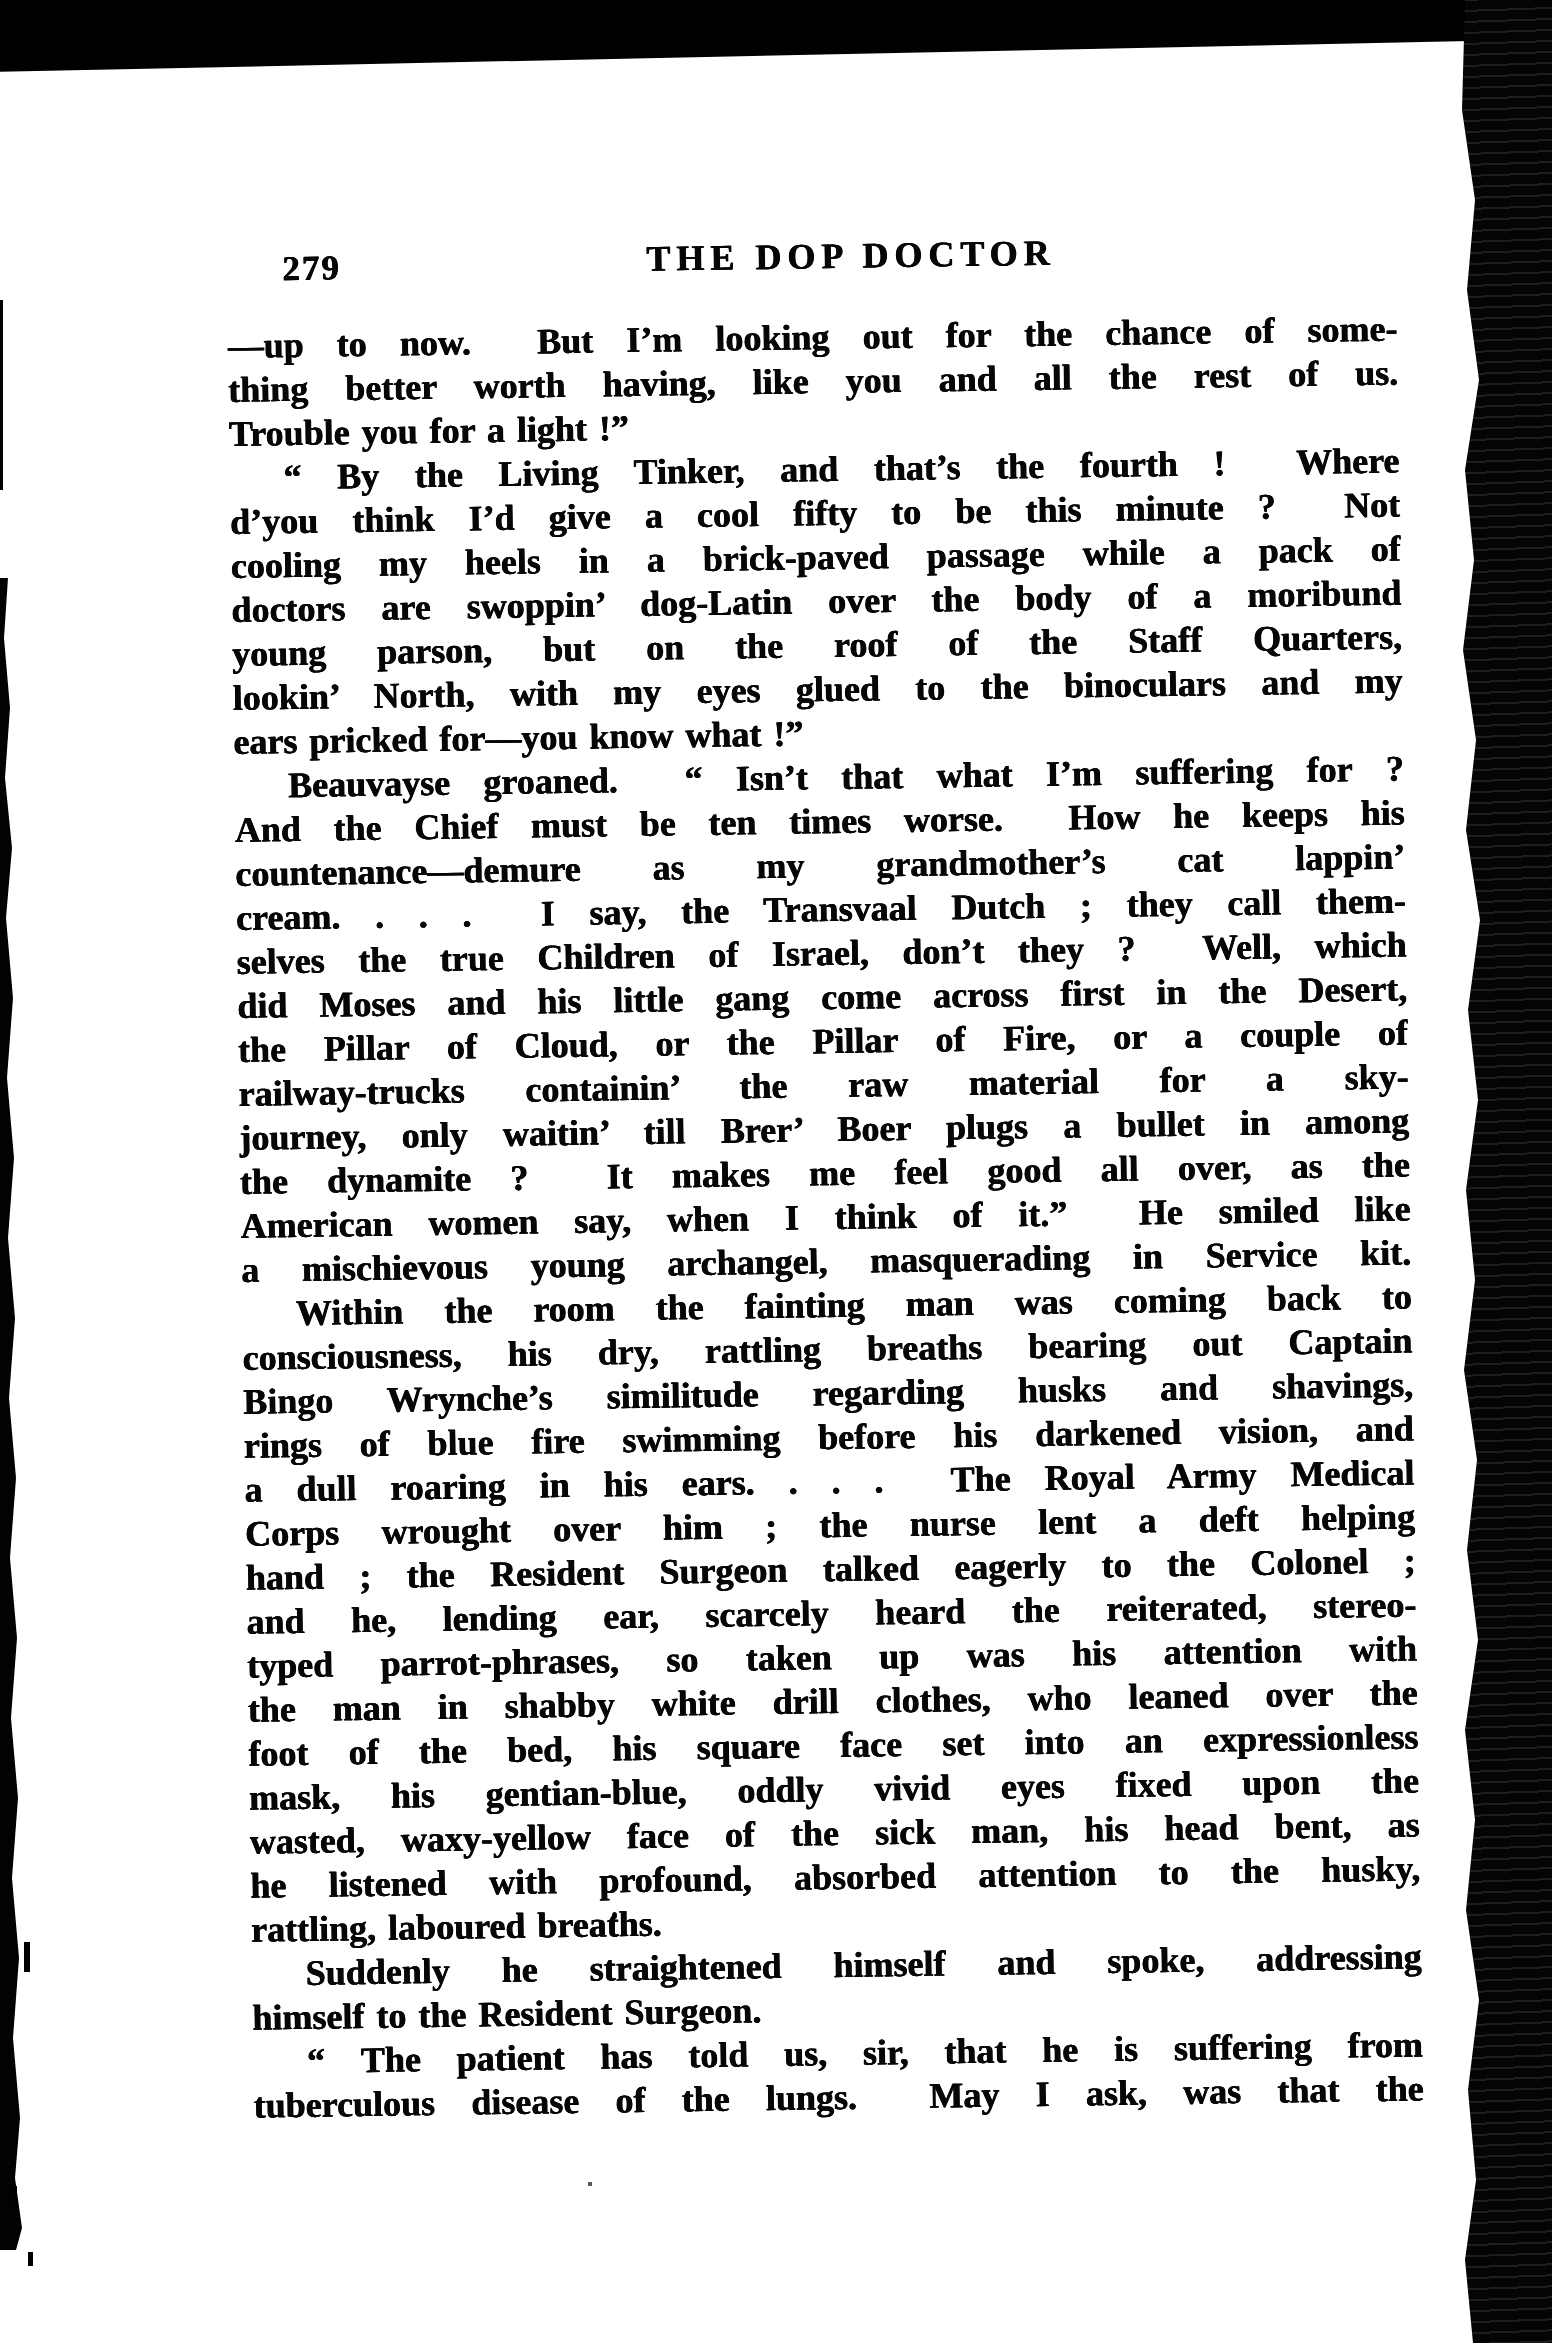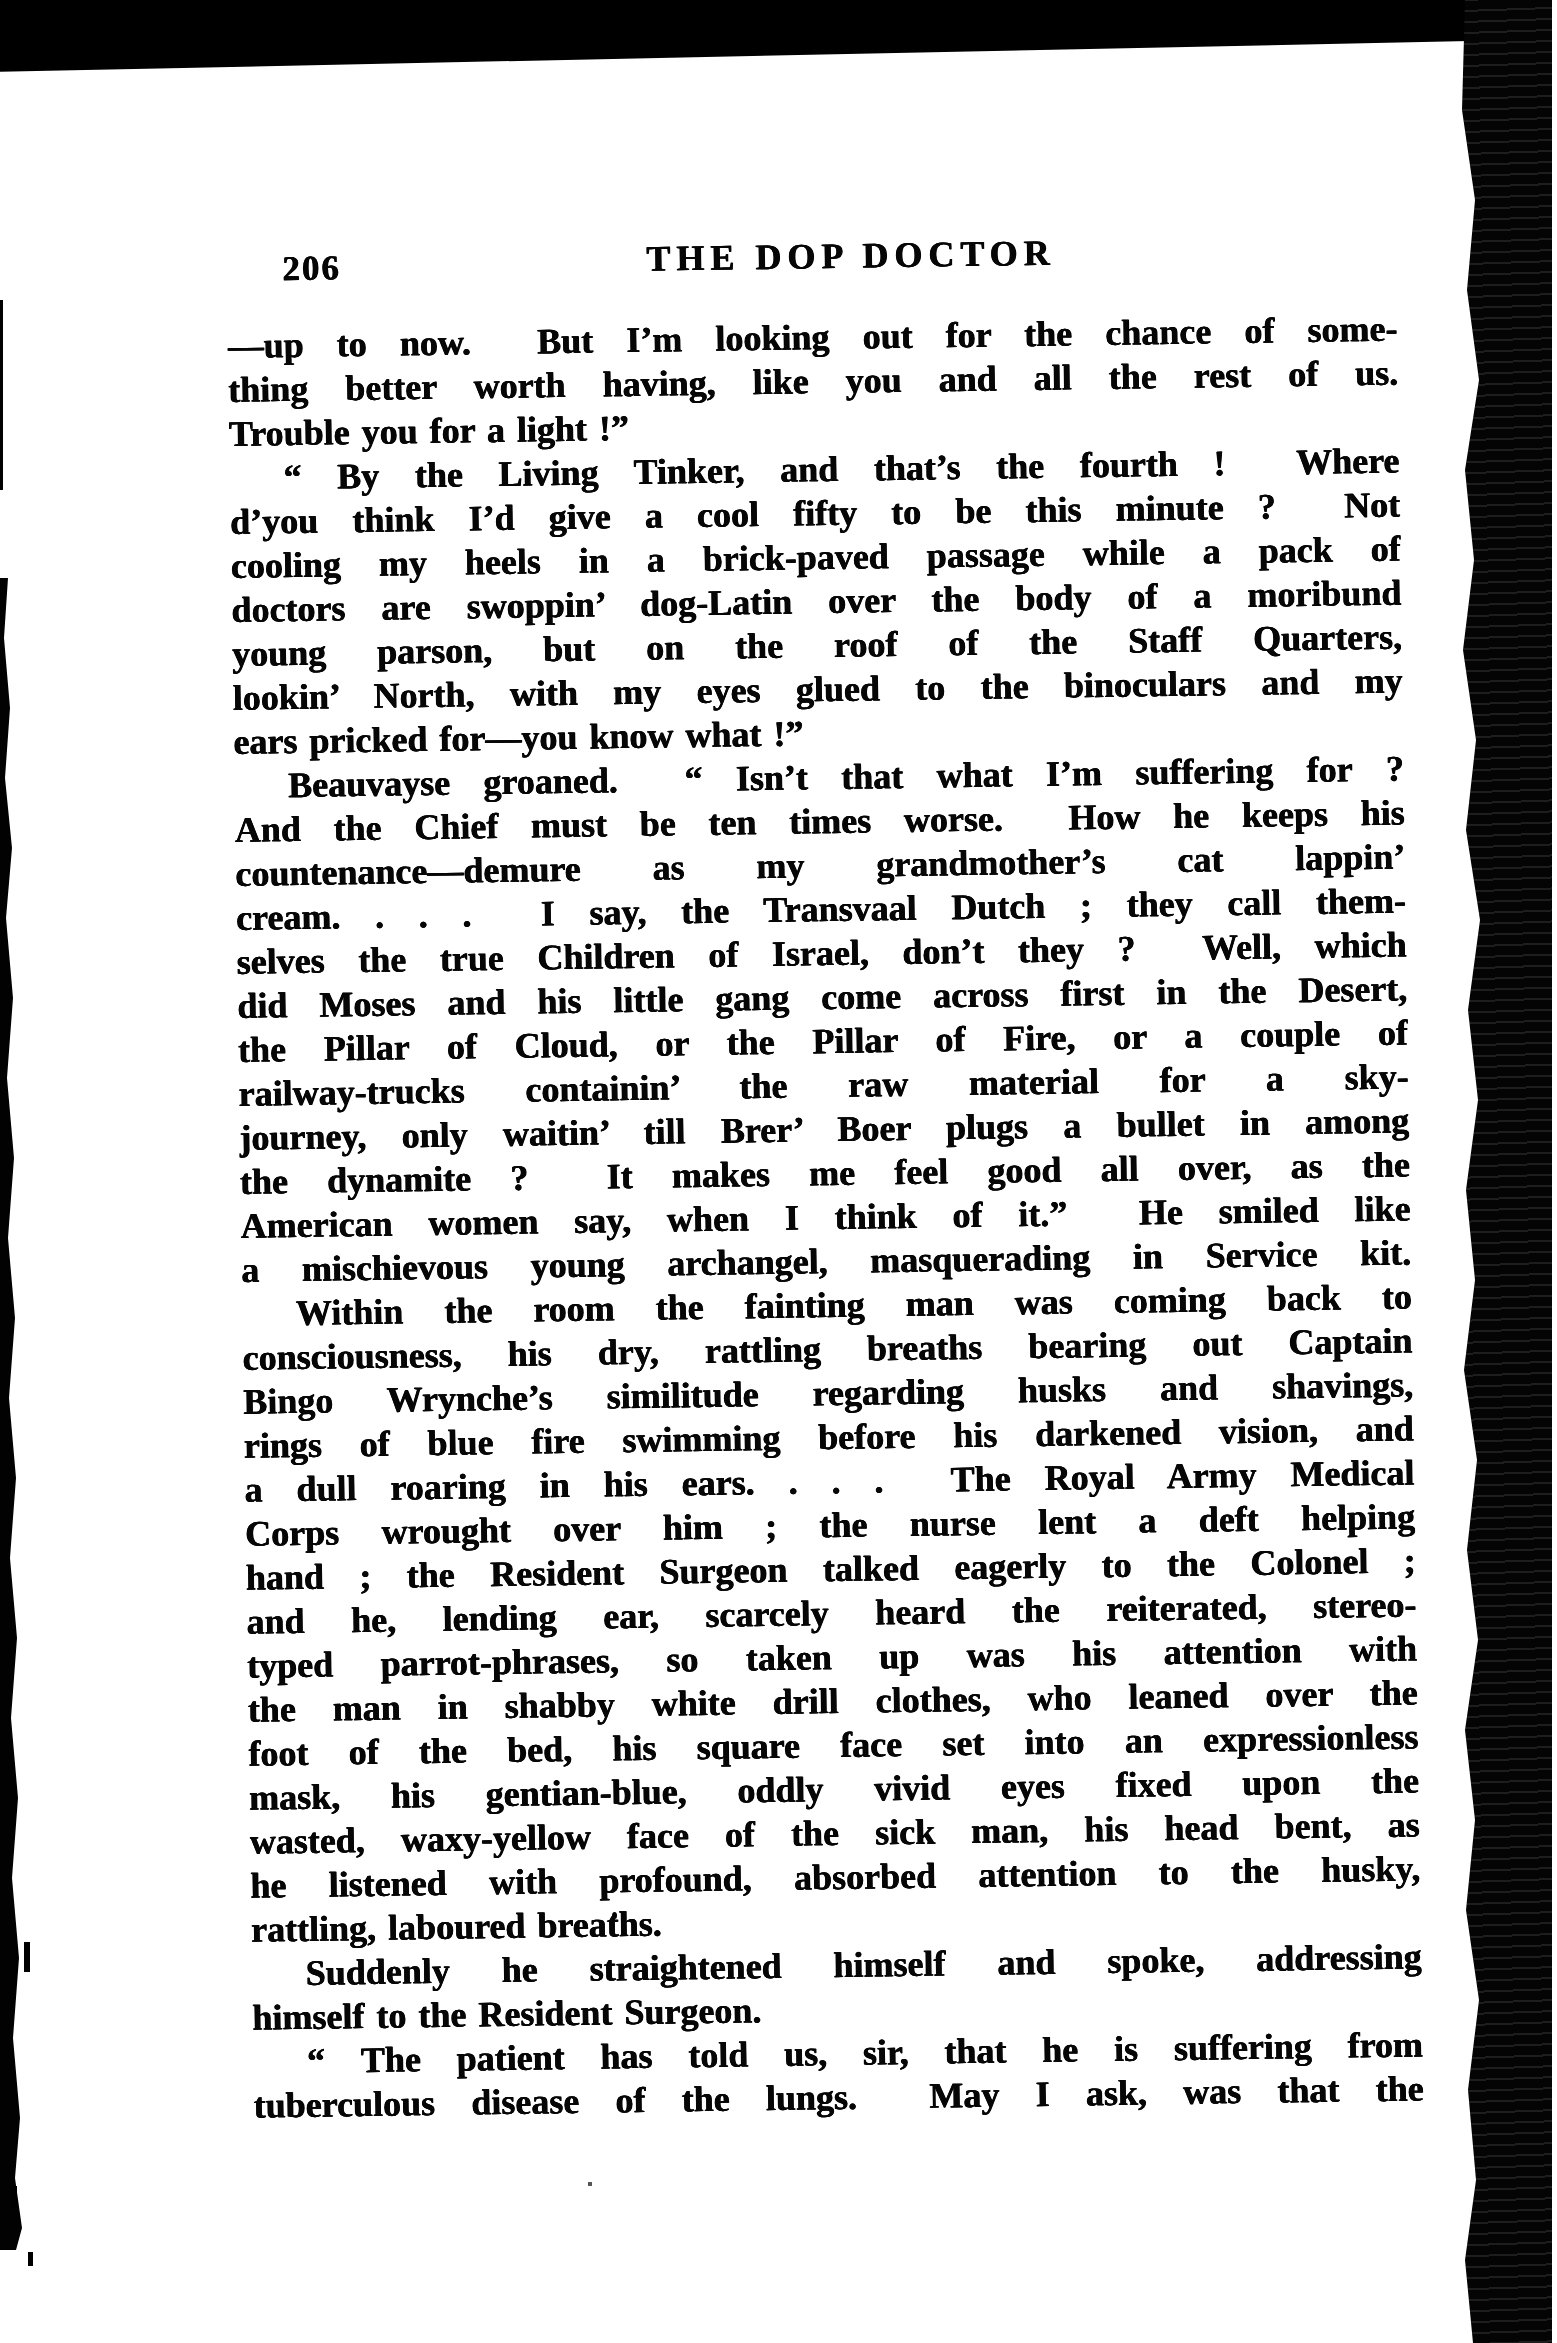--- a/index.html
+++ b/index.html
@@ -80,21 +80,21 @@
 
 <div class="speck" style="left:0;top:300px;width:3px;height:190px;"></div>
 <div class="speck" style="left:612px;top:1912px;width:5px;height:7px;border-radius:50%;"></div>
 <div class="speck" style="left:24px;top:1942px;width:6px;height:30px;"></div>
 <div class="speck" style="left:10px;top:2186px;width:7px;height:22px;"></div>
 <div class="speck" style="left:28px;top:2252px;width:5px;height:14px;"></div>
 <div class="speck" style="left:588px;top:2182px;width:4px;height:4px;background:#555;"></div>
 
 <div class="page-rot">
   <div class="header">
-    <span class="pagenum">206</span>
+    <span class="pagenum">279</span>
     <span class="title">THE DOP DOCTOR</span>
   </div>
   <div class="text-block">
       <div class="line j">—up to now.&nbsp; But I’m looking out for the chance of some-</div>
       <div class="line j">thing better worth having, like you and all the rest of us.</div>
       <div class="line">Trouble you for a light&nbsp;!”</div>
       <div class="line j ind">“&nbsp;By the Living Tinker, and that’s the fourth&nbsp;!&nbsp; Where</div>
       <div class="line j">d’you think I’d give a cool fifty to be this minute&nbsp;?&nbsp; Not</div>
       <div class="line j">cooling my heels in a brick-paved passage while a pack of</div>
       <div class="line j">doctors are swoppin’ dog-Latin over the body of a moribund</div>

